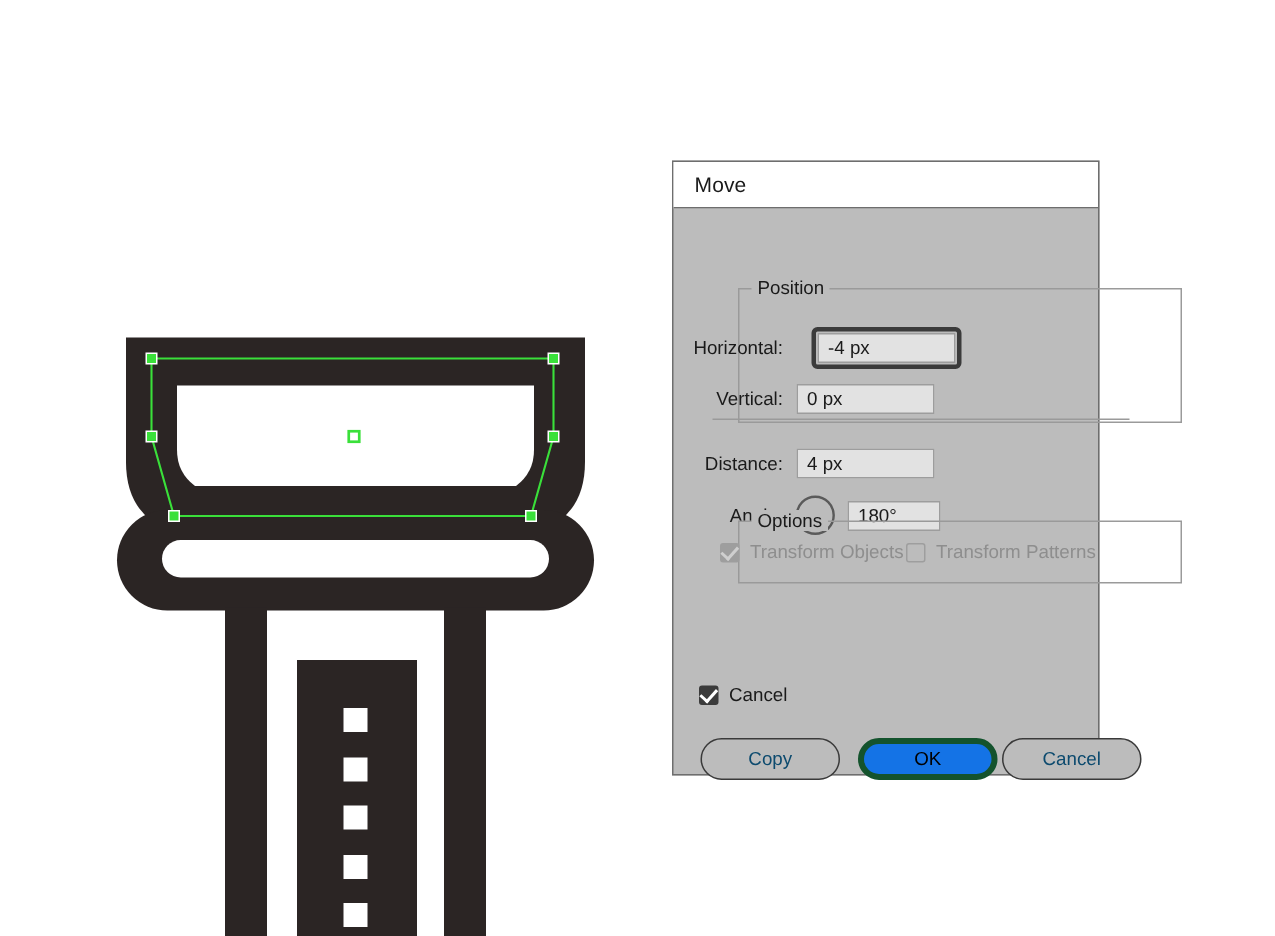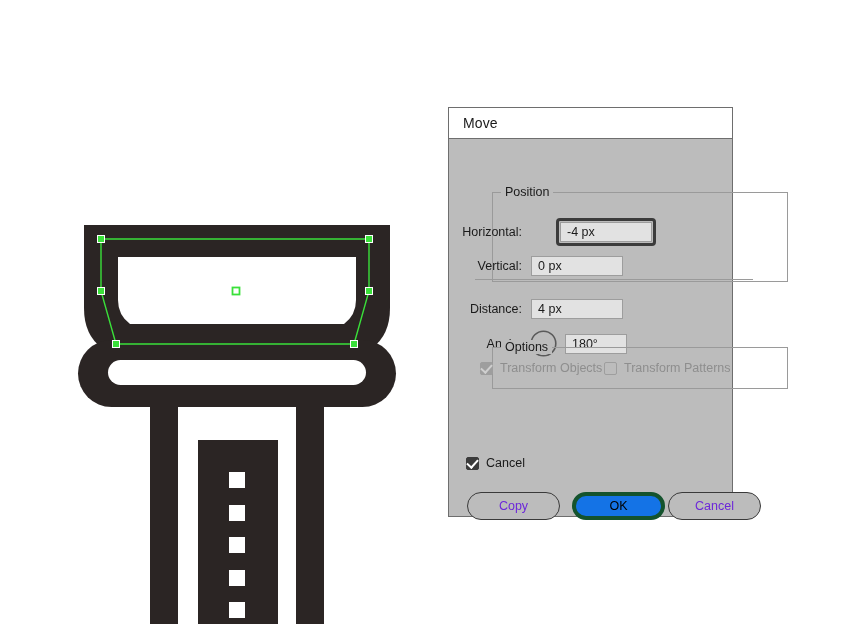--- a/index.html
+++ b/index.html
@@ -110,23 +110,23 @@
   }
   .focus-wrap {
     border: 3px solid #3b3b3b;
     border-radius: 4px;
     padding: 1px;
     background: #bcbcbc;
     display: inline-block;
     line-height: 0;
   }
 
-  #row-horizontal { left: 9px; top: 79px; gap: 31px; }
+  #row-horizontal { left: 9px; top: 79px; }
   #row-horizontal .field-label { width: 64px; }
-  #row-horizontal .focus-wrap { margin-left: 3px; }
+  #row-horizontal .focus-wrap { margin-left: 19px; }
   #row-horizontal .text-input { width: 92px; }
 
   #row-vertical { left: 9px; top: 117px; }
   #row-vertical .field-label { width: 64px; }
   #row-vertical .text-input { width: 92px; margin-left: 9px; }
 
   #divider-line {
     position: absolute;
     left: 26px;
     top: 140px;
@@ -217,21 +217,21 @@
     display: flex;
     align-items: center;
     justify-content: center;
     box-sizing: border-box;
     cursor: default;
     user-select: none;
   }
   .dlg-button.secondary {
     background: #bcbcbc;
     border: 1px solid #3a3a3a;
-    color: #6d28d9;
+    color: #0c4a6e;
   }
   .dlg-button.primary {
     background: #1473e6;
     border: 4px solid #14532d;
     color: #000000;
   }
   #btn-copy   { left: 18px;  width: 93px; }
   #btn-ok     { left: 123px; width: 93px; }
   #btn-cancel { left: 219px; width: 93px; }
 </style>

